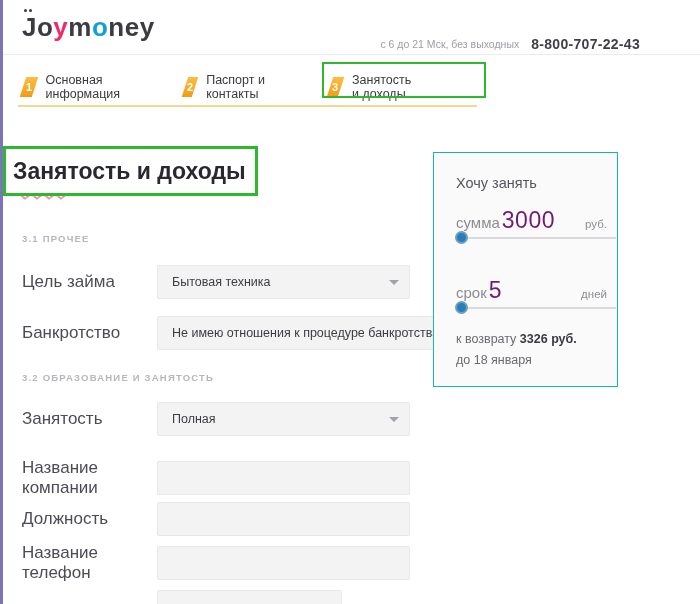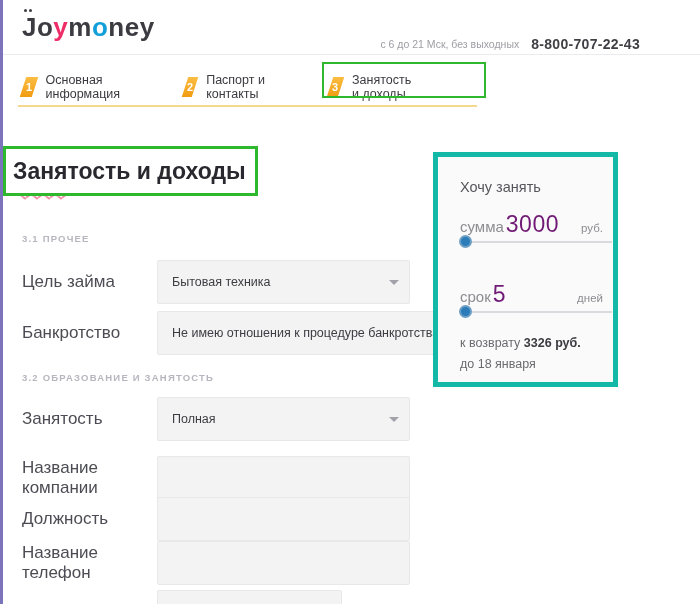--- a/index.html
+++ b/index.html
@@ -38,31 +38,31 @@
   
   .page-title { position:absolute; left:13px; top:158px; font-size:23px; font-weight:600; color:#28282e; }
   .squiggle { position:absolute; left:18px; top:192px; }
 
   
   .section-label { position:absolute; left:22px; font-size:9.5px; font-weight:700; letter-spacing:1.2px; color:#b6b6bf; }
   .sec-1 { top:233px; } .sec-2 { top:372px; }
 
   .row { position:absolute; left:22px; width:388px; height:44px; display:flex; align-items:center; }
   .row .f-label { width:135px; font-size:17px; color:#4c4c54; flex:none; }
-  .control { flex:1; height:44px; background:#f3f3f4; border:1px solid #e8e8ea; border-radius:2px; position:relative; display:flex; align-items:center; }
+  .control { flex:1; height:34px; background:#f3f3f4; border:1px solid #e8e8ea; border-radius:2px; position:relative; display:flex; align-items:center; }
   .control.select { cursor:pointer; }
   .control .value { padding-left:14px; padding-right:24px; font-size:12.5px; color:#3c3c42; white-space:nowrap; }
   .chev { position:absolute; right:10px; top:50%; margin-top:-2px; width:0; height:0; border-left:5px solid transparent; border-right:5px solid transparent; border-top:5px solid #a2a2aa; }
   .control input { width:100%; height:100%; border:none; background:transparent; outline:none; padding:0 14px; font-size:12.5px; color:#3c3c42; font-family:inherit; }
   .r1 { top:260px; } .r2 { top:311px; } .r3 { top:397px; } .r4 { top:456px; } .r5 { top:497px; } .r6 { top:541px; }
   .row-partial { position:absolute; left:157px; top:590px; width:185px; height:40px; }
   .row-partial .control { height:40px; }
 
   
-  .calc { position:absolute; left:433px; top:152px; width:185px; height:235px; background:#fafafa; border:5px solid #14b8a6; }
+  .calc { position:absolute; left:433px; top:152px; width:185px; height:235px; background:#fafafa; border:1px solid #14b8a6; }
   .calc-inner { position:relative; width:100%; height:100%; padding:0 10px 0 22px; }
   .calc-title { position:absolute; left:22px; top:22px; font-size:14.5px; color:#55555c; }
   .val-row { position:absolute; left:22px; right:10px; display:flex; align-items:baseline; }
   .val-row .small-label { font-size:15px; color:#8c8c92; }
   .val-row .big-val { font-size:23px; font-weight:500; color:#701a75; margin-left:2px; letter-spacing:0.5px; }
   .val-row .unit { margin-left:auto; font-size:11.5px; color:#8c8c92; }
   .amount-row { top:54px; } .term-row { top:124px; }
   .slider { position:absolute; left:22px; right:1px; height:2px; background:#d9d9de; }
   .slider-amount { top:84px; } .slider-term { top:154px; }
   .handle { position:absolute; left:-1px; top:-6px; width:13px; height:13px; border-radius:50%; background:#2d7cba; border:2px solid #6d9fc4; cursor:pointer; }

